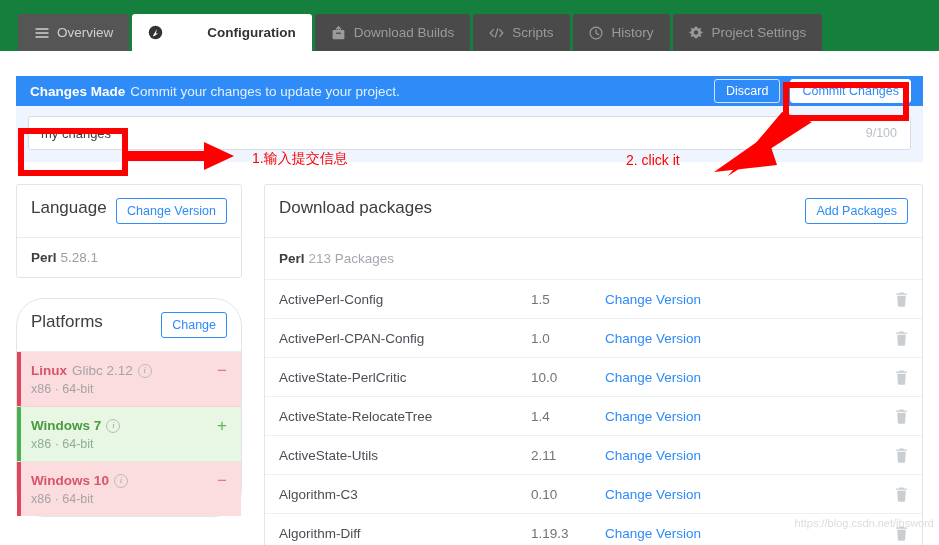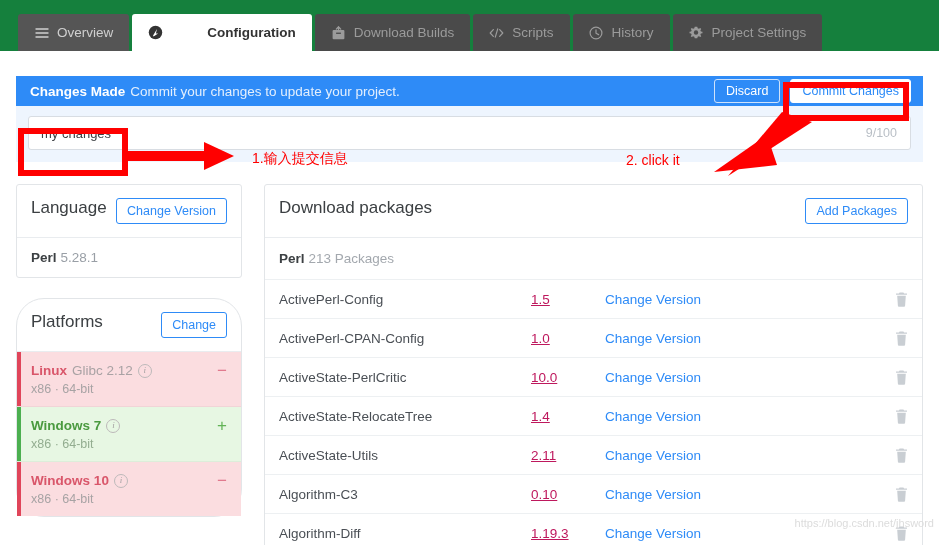--- a/index.html
+++ b/index.html
@@ -241,21 +241,21 @@
 
   .pkg-row {
     display: flex;
     align-items: center;
     height: 39px;
     padding: 0 14px;
     border-bottom: 1px solid #edf0f2;
     font-size: 13.5px;
   }
   .pkg-name { color: #4a4f55; width: 252px; flex: 0 0 252px; }
-  .pkg-ver { color: #be185d; width: 74px; flex: 0 0 74px; text-decoration: underline; }
+  .pkg-ver { color: #737373; width: 74px; flex: 0 0 74px; }
   .pkg-change { color: #2e8bf7; cursor: pointer; }
   .pkg-spacer { flex: 1; }
   .trash { width: 13px; height: 15px; cursor: pointer; }
 
   
   .overlay {
     position: absolute;
     left: 0; top: 0;
     width: 939px; height: 545px;
     pointer-events: none;

